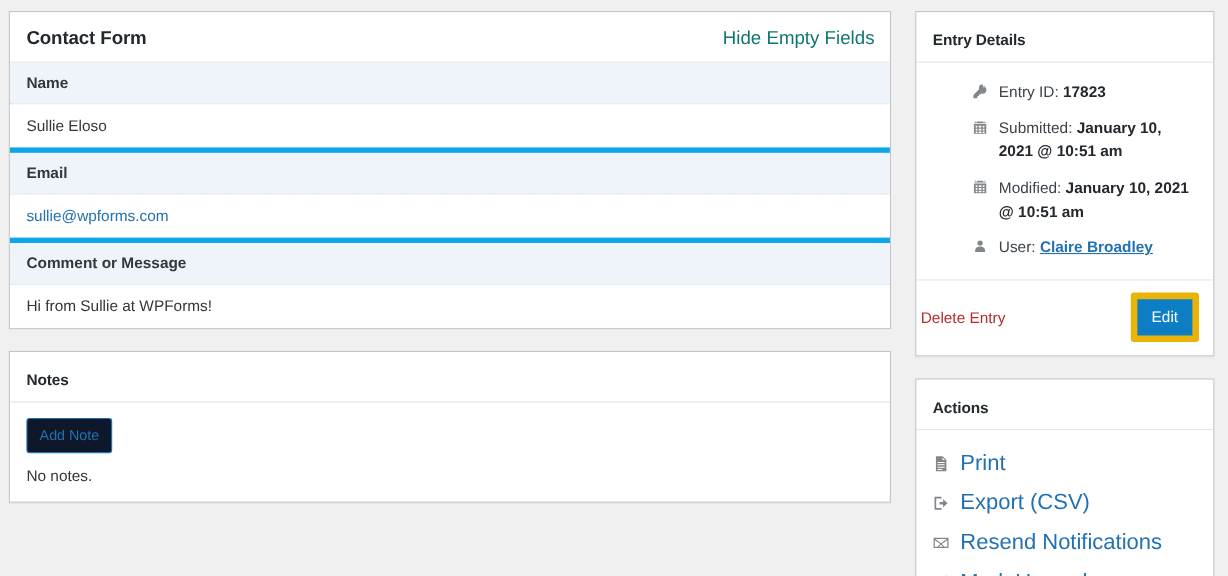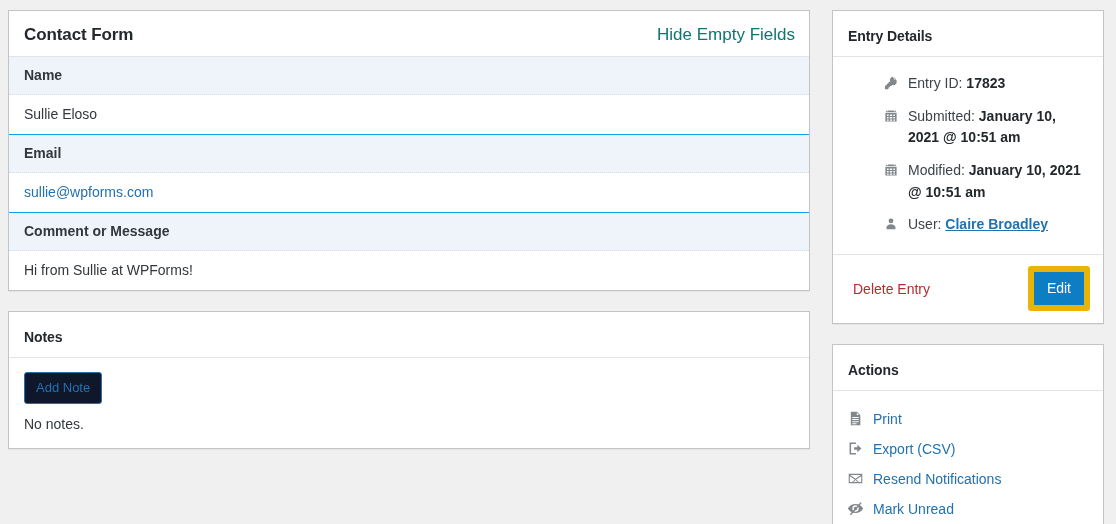--- a/index.html
+++ b/index.html
@@ -68,21 +68,21 @@
     font-size: 14px;
     font-weight: bold;
     color: #32373c;
     border-bottom: 1px dotted #d5dee8;
   }
   .field-value {
     padding: 11px 15px 12px 15px;
     font-size: 14px;
     color: #32373c;
     background: #fff;
-    border-bottom: 1px solid #0ea5e9;
+    border-bottom: 5px solid #0ea5e9;
     word-break: break-word;
   }
   .field-row:last-child .field-value { border-bottom: none; }
   .field-value a {
     color: #2271b1;
     margin-top: 20px;
   }
 
   
   .notes-body { padding: 14px 15px 16px 15px; }
@@ -127,21 +127,21 @@
     color: #2271b1;
     font-weight: bold;
     text-decoration: underline;
   }
 
   .meta-foot {
     display: flex;
     align-items: center;
     justify-content: space-between;
     border-top: 1px solid #e2e4e7;
-    padding: 11px 13px 12px 20px;
+    padding: 11px 13px 12px 4px;
   }
   .link-delete {
     font-size: 14px;
     color: #b32d2e;
     text-decoration: none;
     cursor: pointer;
   }
   .btn-primary {
     background: #0d7ec4;
     border: 6px solid #eab308;
@@ -161,21 +161,21 @@
     align-items: center;
     gap: 9px;
     padding: 6px 0 7px 0;
   }
   .action-row .mi {
     flex: none;
     width: 17px; height: 17px;
     color: #82878c;
   }
   .action-row .al {
-    font-size: 14px;
+    font-size: 20px;
     color: #2271b1;
     text-decoration: none;
     cursor: pointer;
   }
 
   svg { display: block; width: 100%; height: 100%; fill: currentColor; }
 </style>
 </head>
 <body>
 

